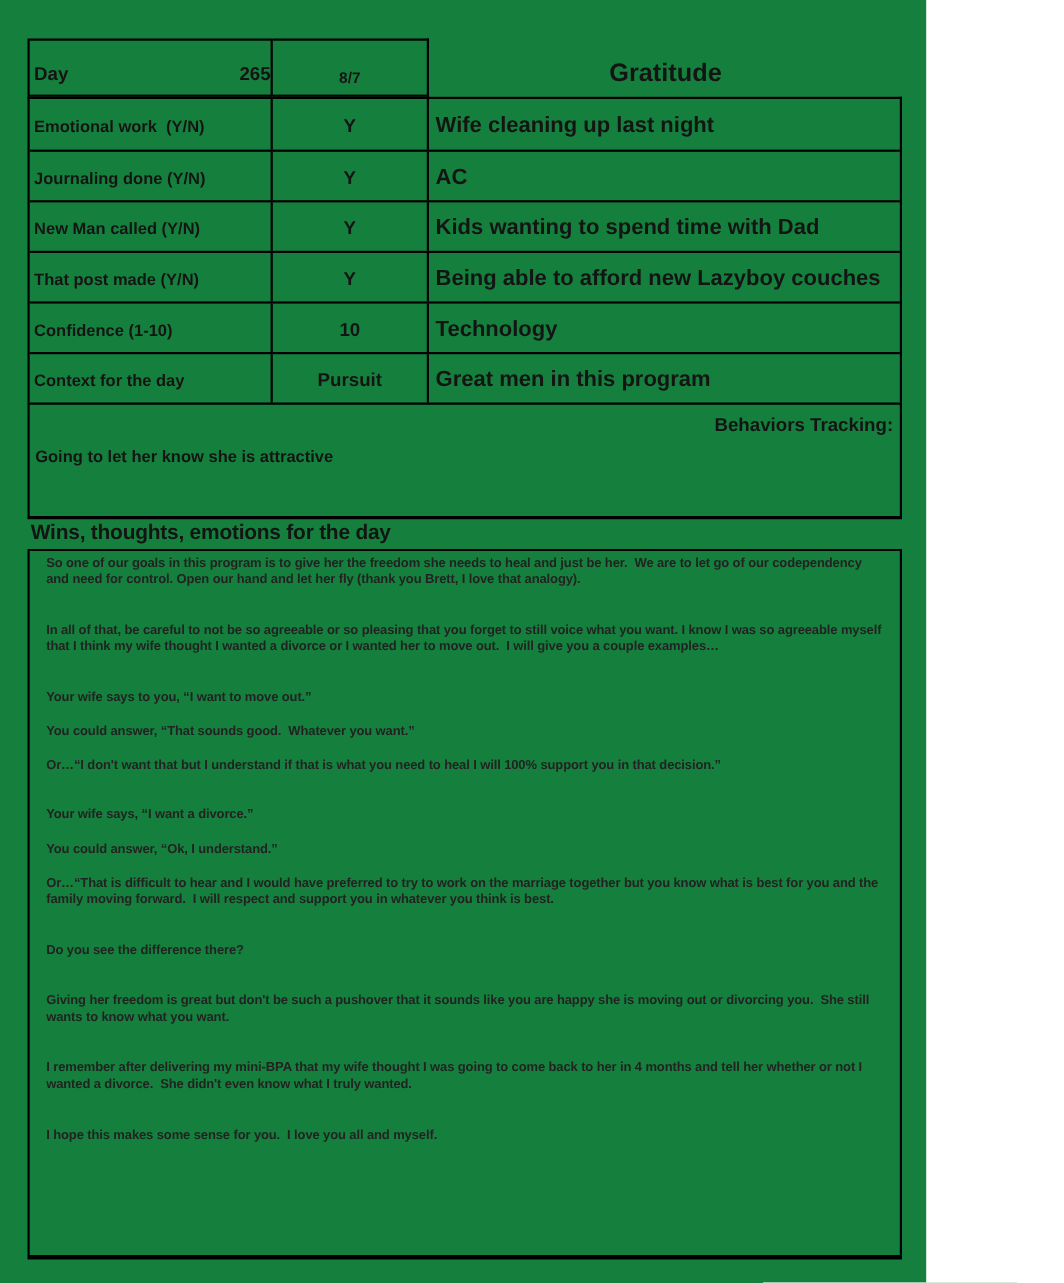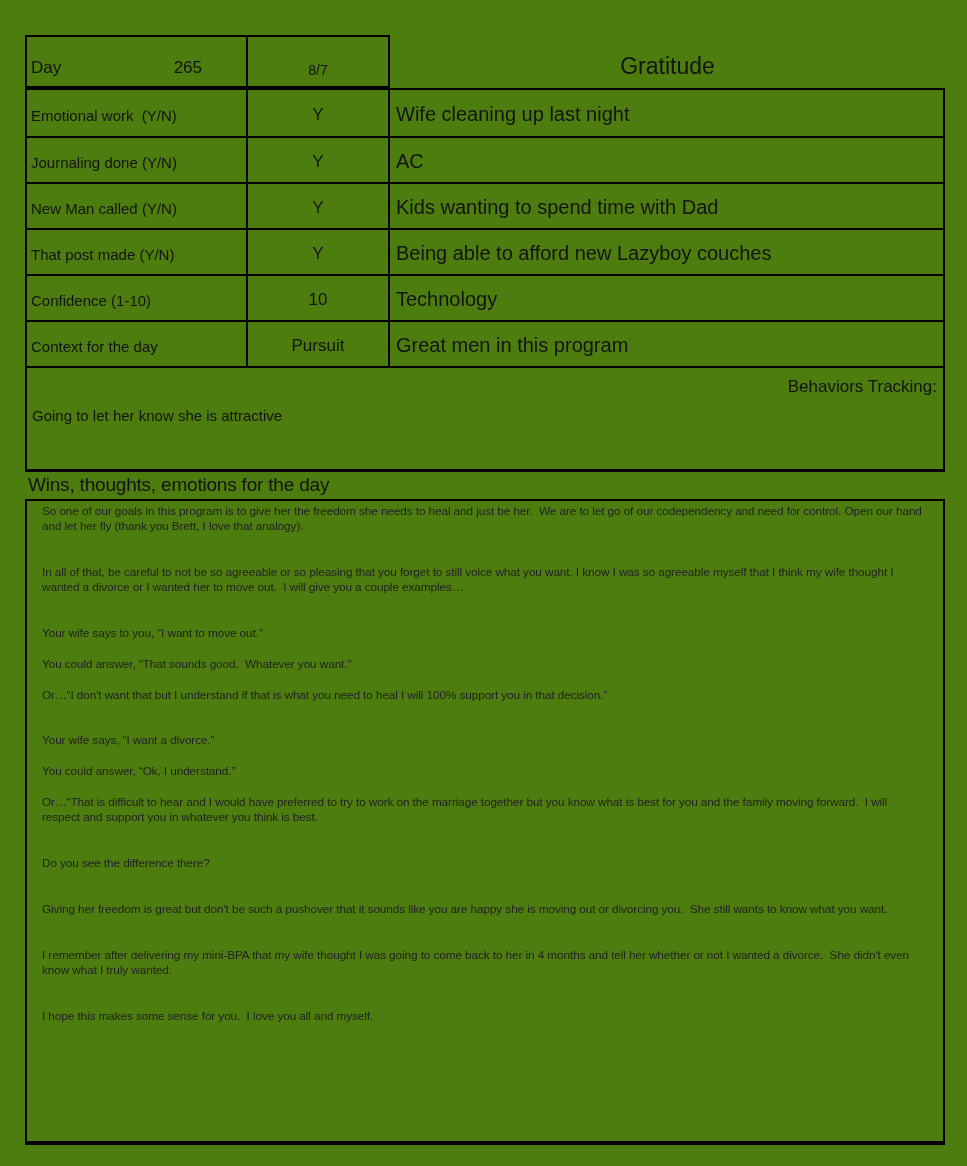--- a/index.html
+++ b/index.html
@@ -1,39 +1,40 @@
 <!DOCTYPE html>
 <html><head>
 <meta charset="utf-8">
 <style>
   * { box-sizing: border-box; margin: 0; padding: 0; }
   html, body { background: #ffffff; }
   body { font-family: "Liberation Sans", sans-serif; }
 
   .page {
     position: relative;
-    width: 967px;
+    width: 842px;
     height: 1166px;
-    background: #4d7c0f;
+    background: #15803d;
     padding: 35px 22px 0 25px;
     color: #141414;
     overflow: hidden;
+    font-weight: bold;
   }
 
   
   .hdr-row { display: flex; height: 53px; }
   .hdr-c1 {
     width: 223px;
     border: 2px solid #000;
     display: flex; align-items: flex-end;
     padding: 0 0 8px 4px;
     font-size: 17px;
     white-space: pre;
   }
-  .day-val { margin-left: auto; margin-right: 44px; }
+  .day-val { margin-left: auto; }
   .hdr-c2 {
     width: 142px;
     border: 2px solid #000; border-left: none;
     display: flex; align-items: flex-end; justify-content: center;
     padding-bottom: 8px;
     font-size: 14px;
   }
   .hdr-c3 {
     flex: 1;
     display: flex; align-items: flex-end; justify-content: center;

